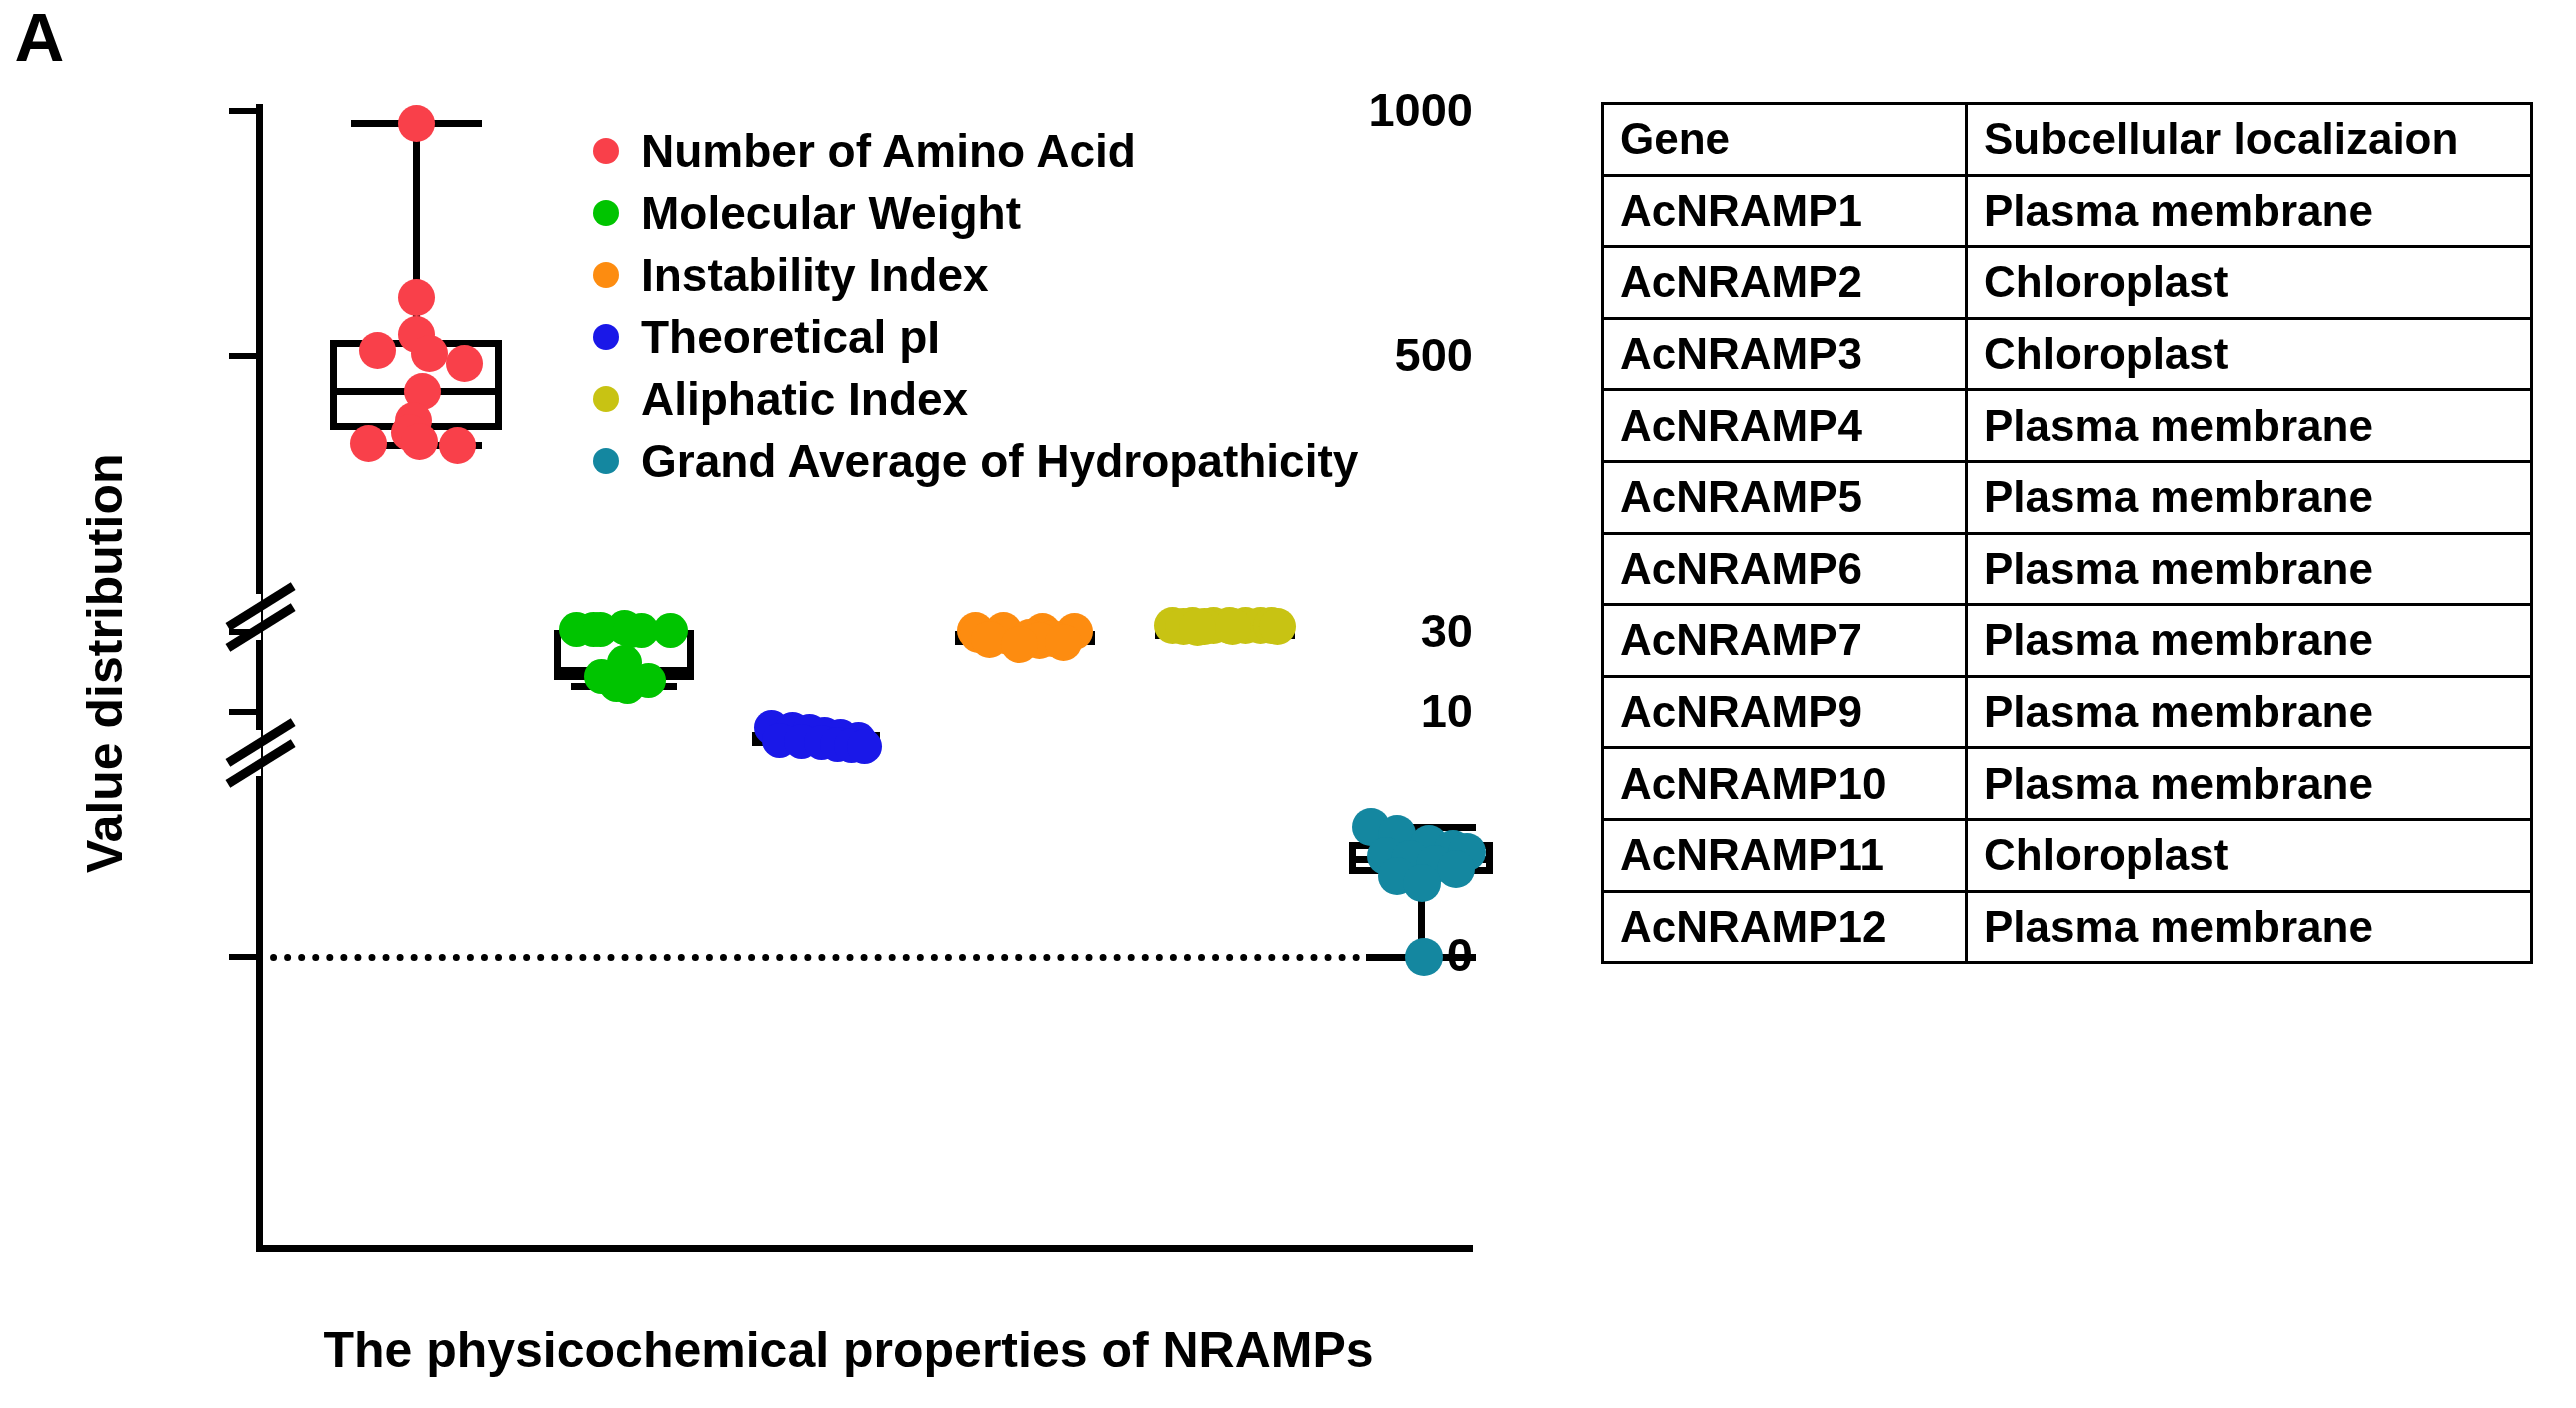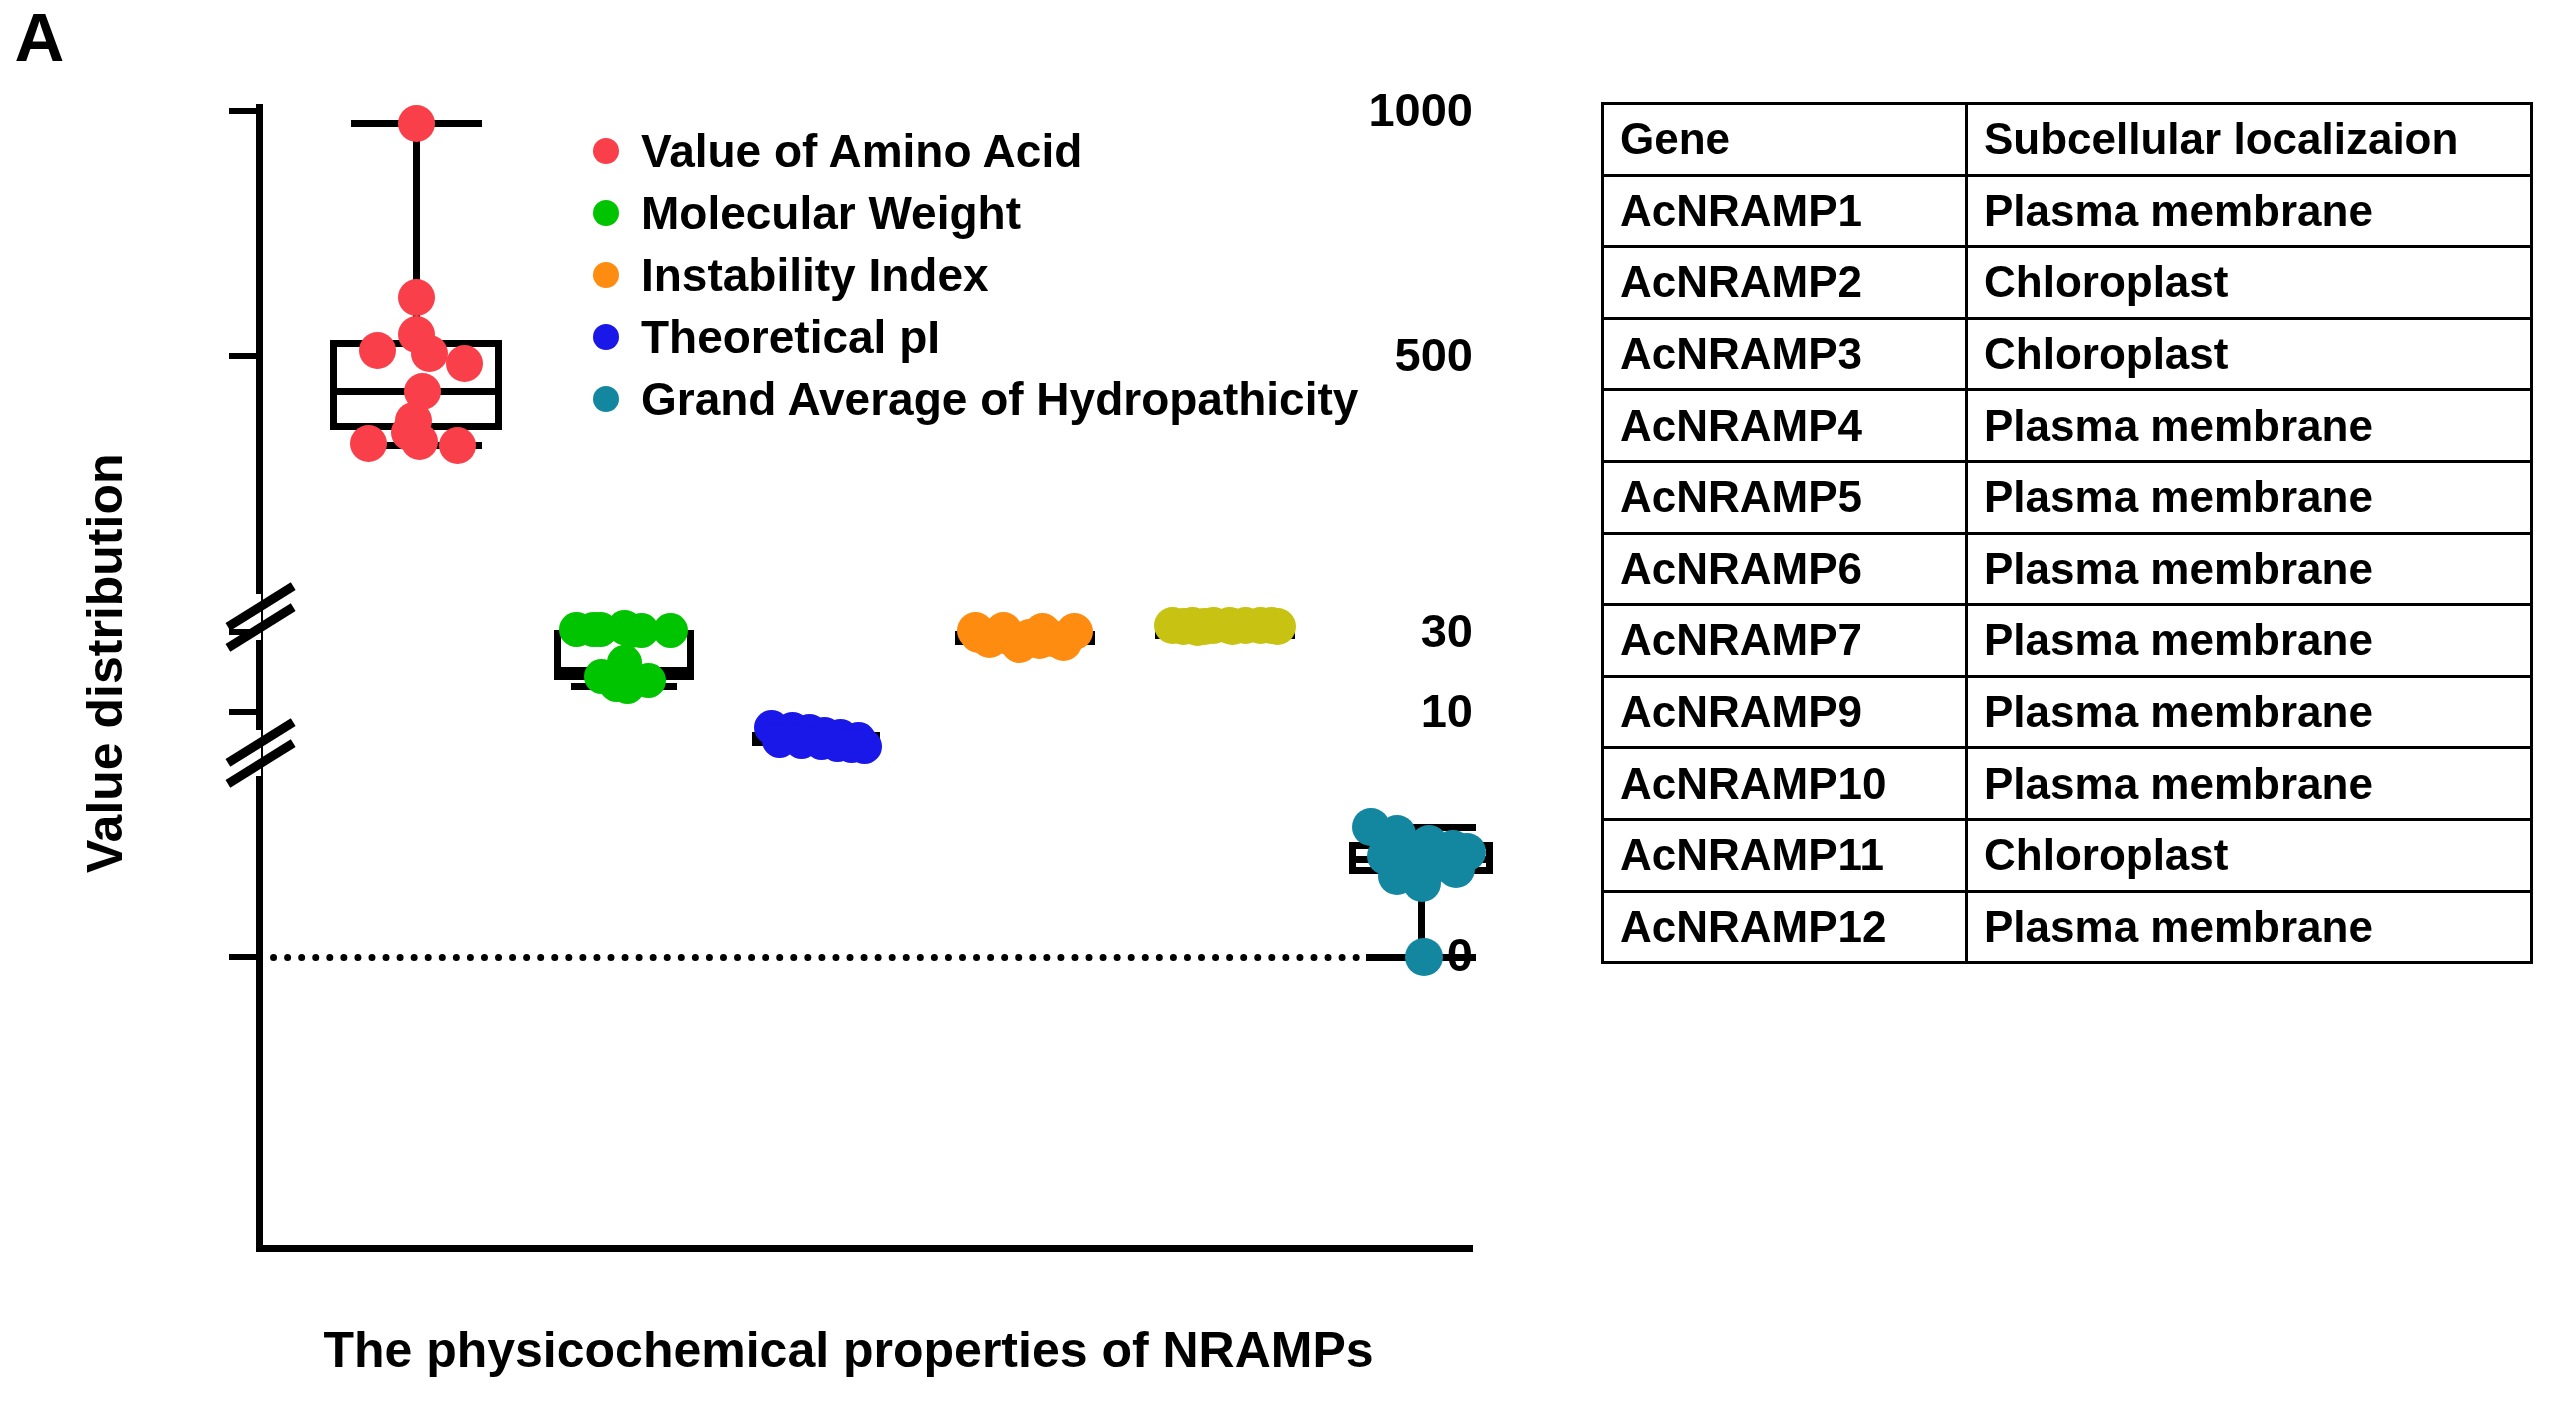--- a/index.html
+++ b/index.html
@@ -215,33 +215,37 @@
   <div class="y-tick-label" style="top: -18.4px; left: -145px;">1000</div>
       <div class="y-tick-label" style="top: 227px; left: -119px;">500</div>
       <div class="y-tick-label" style="top: 503px; left: -93px;">30</div>
       <div class="y-tick-label" style="top: 583px; left: -93px;">10</div>
       <div class="y-tick-label" style="top: 827px; left: -66px;">0</div>
     </div>
 
   <div id="legend">
       <div class="legend-row">
         <span class="legend-dot" style="background: rgb(249, 64, 74);"></span>
-        <span class="legend-text">Value of Amino Acid</span>
+        <span class="legend-text">Number of Amino Acid</span>
       </div>
       <div class="legend-row">
         <span class="legend-dot" style="background: rgb(0, 196, 0);"></span>
         <span class="legend-text">Molecular Weight</span>
       </div>
       <div class="legend-row">
         <span class="legend-dot" style="background: rgb(253, 140, 16);"></span>
         <span class="legend-text">Instability Index</span>
       </div>
       <div class="legend-row">
         <span class="legend-dot" style="background: rgb(26, 24, 232);"></span>
         <span class="legend-text">Theoretical pI</span>
+      </div>
+      <div class="legend-row">
+        <span class="legend-dot" style="background: rgb(200, 195, 19);"></span>
+        <span class="legend-text">Aliphatic Index</span>
       </div>
       <div class="legend-row">
         <span class="legend-dot" style="background: rgb(20, 135, 160);"></span>
         <span class="legend-text">Grand Average of Hydropathicity</span>
       </div>
     </div>
 
   <div id="xlabel">The physicochemical properties of NRAMPs</div>
 </div>
 

